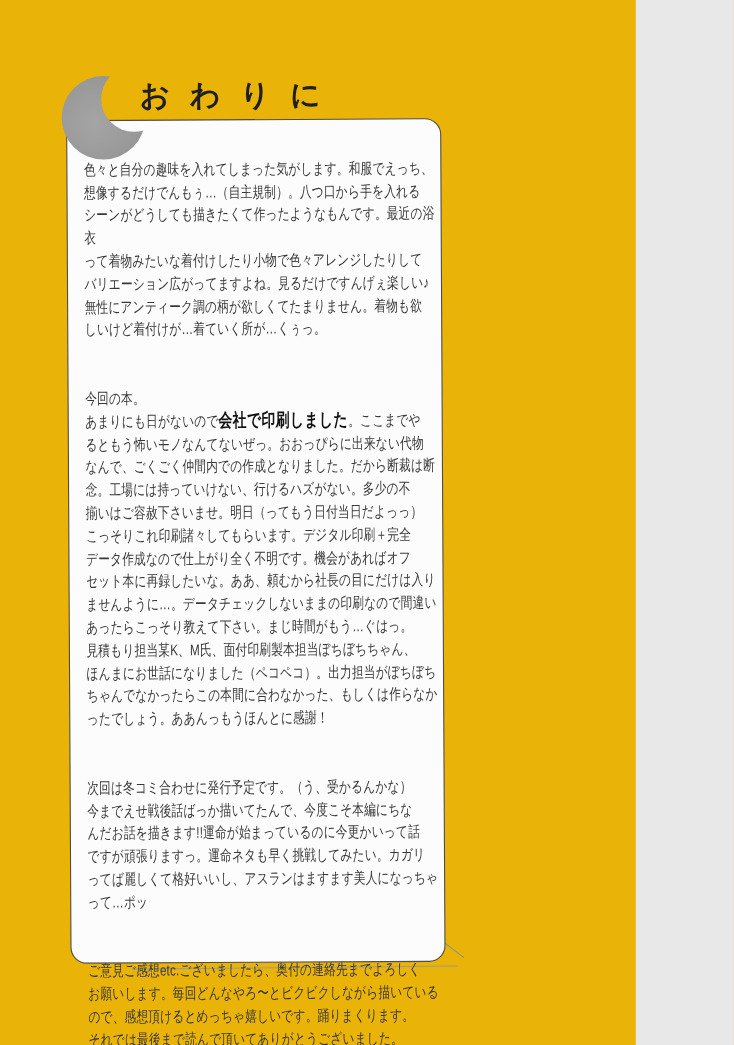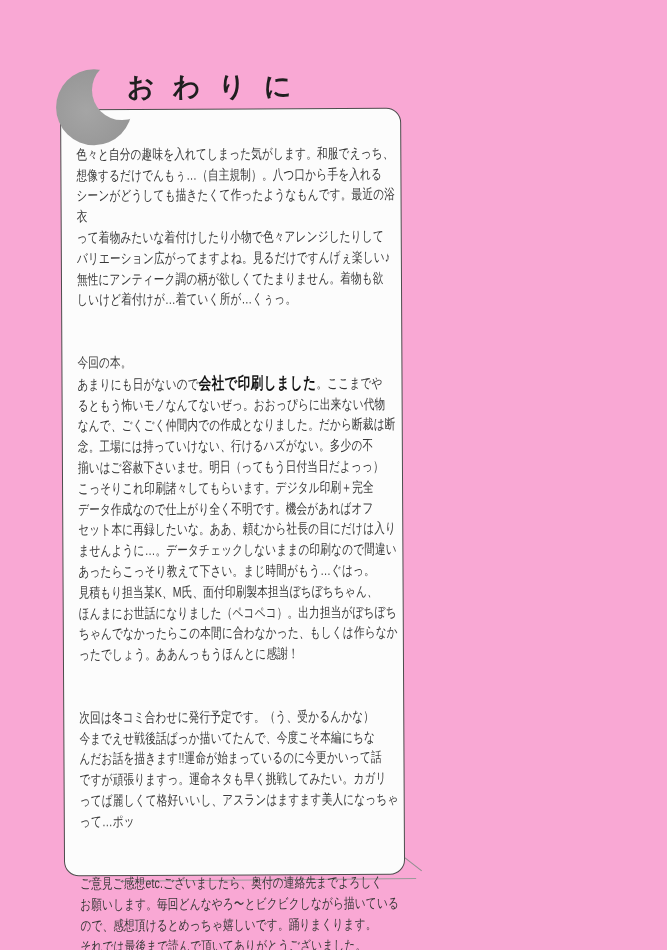--- a/index.html
+++ b/index.html
@@ -2,23 +2,23 @@
 <html><head>
 <meta charset="utf-8">
 <style>
   html, body {
     margin: 0;
     padding: 0;
     background: #e8e8e8;
   }
   .page {
     position: relative;
-    width: 667px;
+    width: 578px;
     height: 950px;
-    background: #f9a8d4;
+    background: #eab308;
     overflow: hidden;
     font-family: "Liberation Sans", sans-serif;
   }
   .scan {
     position: absolute;
     left: 0; top: 0; width: 100%; height: 100%;
     transform: rotate(-0.3deg);
     transform-origin: 50% 50%;
   }
   

